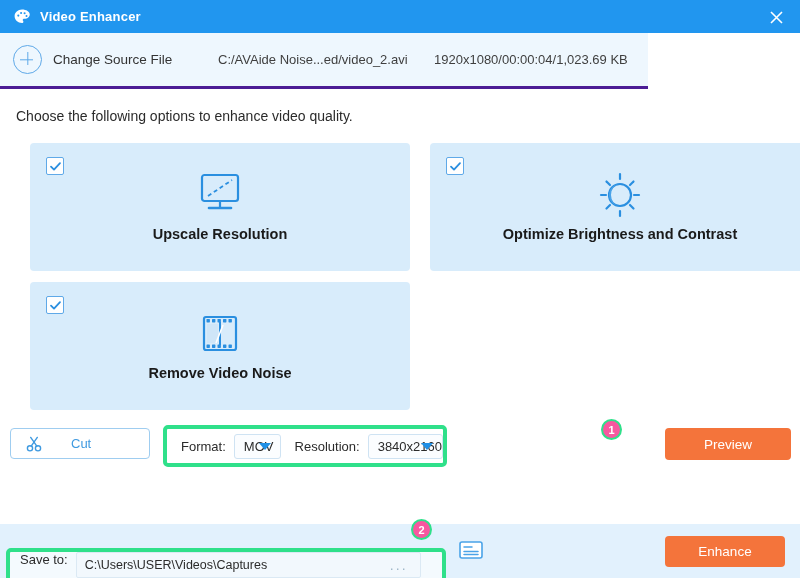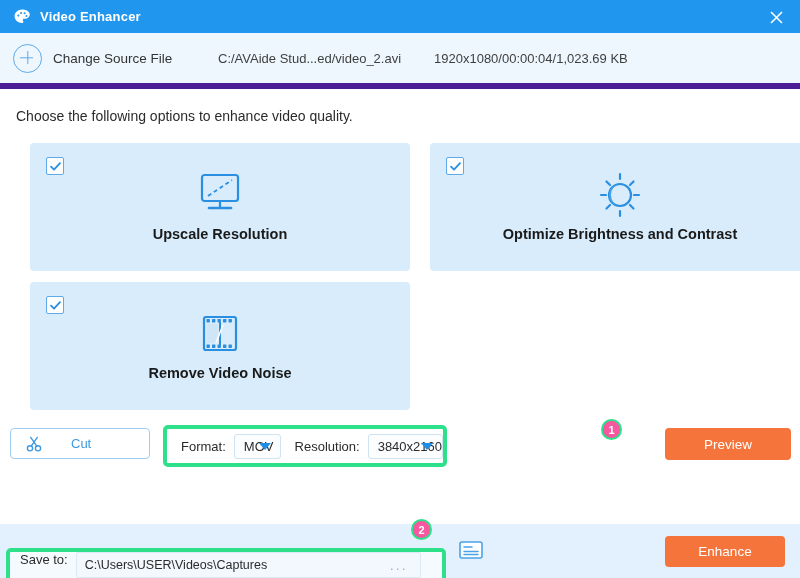--- a/index.html
+++ b/index.html
@@ -48,23 +48,23 @@
     right: 12px; top: 5px;
     width: 24px; height: 24px;
     display: flex; align-items: center; justify-content: center;
     cursor: pointer;
   }
 
   
   .sourcebar {
     position: absolute;
     left: 0; top: 33px;
-    width: 800px; height: 56px;
+    width: 648px; height: 56px;
     background: #eef7fe;
-    border-bottom: 6px solid #4c1d95;
+    border-bottom: 3px solid #4c1d95;
     box-sizing: border-box;
     display: flex;
     align-items: center;
   }
   .plus-icon {
     margin-left: 13px;
     width: 27px; height: 27px;
     border-radius: 50%;
     border: 1.4px solid #5fa9e8;
     position: relative;
@@ -349,21 +349,21 @@
     <span class="titlebar-close">
       <svg width="17" height="17" viewBox="0 0 17 17">
         <path d="M3 3 L14 14 M14 3 L3 14" stroke="#ffffff" stroke-width="1.6" fill="none"></path>
       </svg>
     </span>
   </div>
 
   <div class="sourcebar">
     <span class="plus-icon"></span>
     <span class="change-source-label">Change Source File</span>
-    <span class="source-path">C:/AVAide Stud...ed/video_2.avi</span>
+    <span class="source-path">C:/AVAide Noise...ed/video_2.avi</span>
     <span class="source-meta">1920x1080/00:00:04/1,023.69 KB</span>
   </div>
 
   <div class="instruction">Choose the following options to enhance video quality.</div>
 
   <div class="cards">
 
     <div class="card">
       <span class="checkbox">
         <svg width="13" height="13" viewBox="0 0 13 13">

